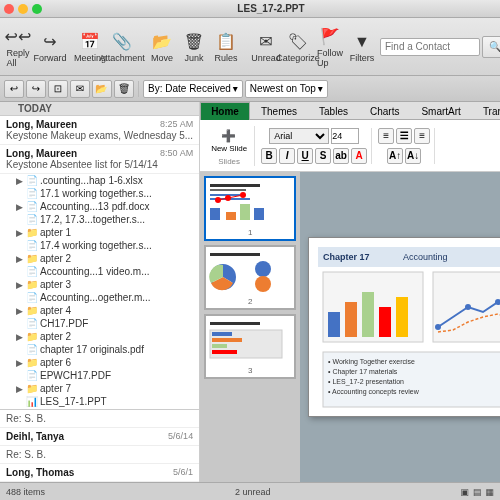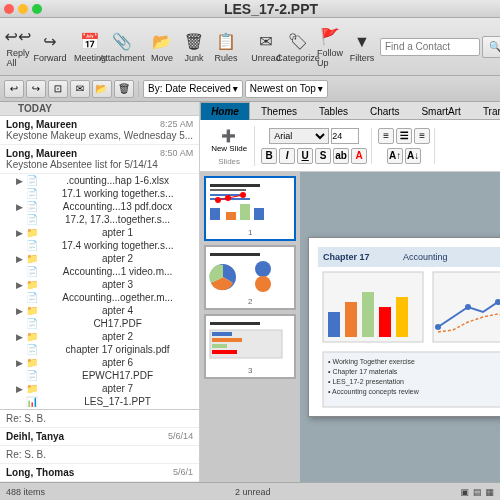--- a/index.html
+++ b/index.html
@@ -35,32 +35,32 @@
     .email-sender { font-weight: bold; font-size: 10px; color: #1a1a1a; }
     .email-subject { font-size: 10px; color: #555; overflow: hidden; white-space: nowrap; text-overflow: ellipsis; max-width: 190px; }
     .email-time { font-size: 9px; color: #888; float: right; }
 
     
     .file-tree { flex: 1; overflow-y: auto; background: white; }
     .tree-item { display: flex; align-items: center; padding: 1px 4px; cursor: pointer; font-size: 10px; color: #333; }
     .tree-indent { width: 12px; flex-shrink: 0; }
     .tree-arrow { width: 10px; font-size: 9px; color: #666; }
     .tree-icon { width: 14px; font-size: 10px; }
-    .tree-label { flex: 1; overflow: hidden; white-space: nowrap; text-overflow: ellipsis; text-align: center; }
+    .tree-label { flex: 1; overflow: hidden; white-space: nowrap; text-overflow: ellipsis; }
 
     
     .more-emails { border-top: 1px solid #ccc; }
 
     
     .ppt-panel { flex: 1; display: flex; flex-direction: column; background: #b8c4cc; }
     
     
     .ppt-tabs { background: #e0e0e0; display: flex; border-bottom: 1px solid #aaa; }
     .ppt-tab { padding: 3px 10px; font-size: 10px; cursor: pointer; border: 1px solid transparent; border-bottom: none; margin-bottom: -1px; }
-    .ppt-tab.active { background: #0369a1; border-color: #aaa #aaa white #aaa; font-weight: bold; font-style: italic; }
+    .ppt-tab.active { background: #15803d; border-color: #aaa #aaa white #aaa; font-weight: bold; }
 
     
     .ppt-toolbar { background: white; border-bottom: 1px solid #ccc; padding: 2px 4px; display: flex; align-items: center; gap: 2px; flex-wrap: wrap; min-height: 52px; }
     .ppt-tb-group { display: flex; flex-direction: column; align-items: center; padding: 0 4px; border-right: 1px solid #ddd; gap: 2px; }
     .ppt-tb-btn { display: flex; flex-direction: column; align-items: center; font-size: 8px; padding: 1px 2px; cursor: pointer; border: 1px solid transparent; border-radius: 2px; min-width: 24px; }
     .ppt-icon { width: 20px; height: 16px; display: flex; align-items: center; justify-content: center; font-size: 12px; }
 
     
     .ppt-content { display: flex; flex: 1; overflow: hidden; }
     .slide-thumb-panel { width: 100px; background: #c8c8c8; overflow-y: auto; padding: 4px; display: flex; flex-direction: column; gap: 4px; }
@@ -82,21 +82,21 @@
 
     
     .slide-thumb-content { width: 76px; height: 48px; background: white; position: relative; overflow: hidden; }
 
     
     .window-top { height: 18px; background: linear-gradient(to bottom, #e8e8e8, #d0d0d0); border-bottom: 1px solid #aaa; display: flex; align-items: center; padding: 0 4px; }
     .window-control { width: 10px; height: 10px; border-radius: 50%; margin-right: 4px; cursor: pointer; }
     .win-close { background: #ff5f57; }
     .win-min { background: #ffbd2e; }
     .win-max { background: #28ca41; }
-    .window-title { flex: 1; text-align: center; font-size: 14px; color: #333; font-weight: bold; }
+    .window-title { flex: 1; text-align: center; font-size: 10px; color: #333; font-weight: bold; }
   </style>
 </head>
 <body>
 
 <div class="app-container">
 
   <div class="window-top">
     <div class="window-control win-close"></div>
     <div class="window-control win-min"></div>
     <div class="window-control win-max"></div>

